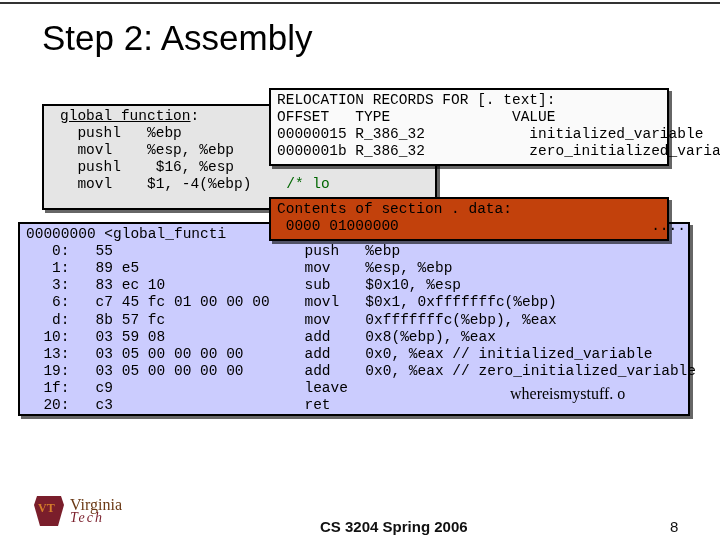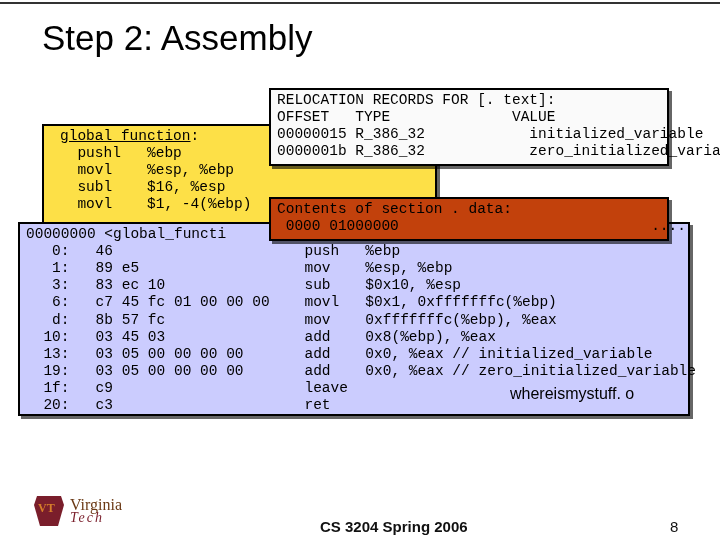--- a/index.html
+++ b/index.html
@@ -23,25 +23,25 @@
     position: absolute;
     border: 2px solid #000;
     font-family: "Courier New", monospace;
     font-size: 14.5px;
     line-height: 1.18;
     white-space: pre;
     box-shadow: 3px 3px 0 rgba(0,0,0,0.6);
     padding: 2px 6px 4px 6px;
   }
   .box-asm {
-    top: 124px;
+    top: 104px;
     left: 42px;
     width: 395px;
     height: 106px;
-    background: #fde047;
+    background: #e5e5e5;
     z-index: 1;
     padding-left: 16px;
   }
   .box-asm .fn { text-decoration: underline; }
   .comment { color: #006600; }
   .box-reloc {
     top: 88px;
     left: 269px;
     width: 400px;
     background: #fafafa;
@@ -59,21 +59,21 @@
     left: 18px;
     width: 672px;
     height: 194px;
     background: #cbccfe;
     z-index: 2;
   }
   .dis-lbl {
     position: absolute;
     top: 385px;
     left: 510px;
-    font-family: Liberation Sans, sans-serif;
+    font-family: Liberation Serif, serif;
     font-size: 16px;
     z-index: 5;
   }
   .footer {
     position: absolute;
     bottom: 22px;
     width: 720px;
     font-size: 15px;
     color: #111;
   }
@@ -116,30 +116,30 @@
 </head>
 <body>
 
 <div class="hr-top"></div>
 
 <h1 class="title">Step 2: Assembly</h1>
 
 <div class="box box-asm"><span class="fn">global_function</span>:
 <span>  pushl   %ebp</span>
 <span>  movl    %esp, %ebp</span>
-<span>  subl    $16, %esp</span>
+<span>  pushl    $16, %esp</span>
 <span>  movl    $1, -4(%ebp)    </span><span class="comment">/* lo</span></div>
 
 <div class="box box-dis"><span>00000000 &lt;global_functi</span>
-<span>   0:   46                      push   %ebp</span>
+<span>   0:   55                      push   %ebp</span>
 <span>   1:   89 e5                   mov    %esp, %ebp</span>
 <span>   3:   83 ec 10                sub    $0x10, %esp</span>
 <span>   6:   c7 45 fc 01 00 00 00    movl   $0x1, 0xfffffffc(%ebp)</span>
 <span>   d:   8b 57 fc                mov    0xfffffffc(%ebp), %eax</span>
-<span>  10:   03 45 03                add    0x8(%ebp), %eax</span>
+<span>  10:   03 59 08                add    0x8(%ebp), %eax</span>
 <span>  13:   03 05 00 00 00 00       add    0x0, %eax // initialized_variable</span>
 <span>  19:   03 05 00 00 00 00       add    0x0, %eax // zero_initialized_variable</span>
 <span>  1f:   c9                      leave</span>
 <span>  20:   c3                      ret</span></div>
 
 <div class="box box-reloc"><span>RELOCATION RECORDS FOR [. text]:</span>
 <span>OFFSET   TYPE              VALUE</span>
 <span>00000015 R_386_32            initialized_variable</span>
 <span>0000001b R_386_32            zero_initialized_variable</span></div>
 

